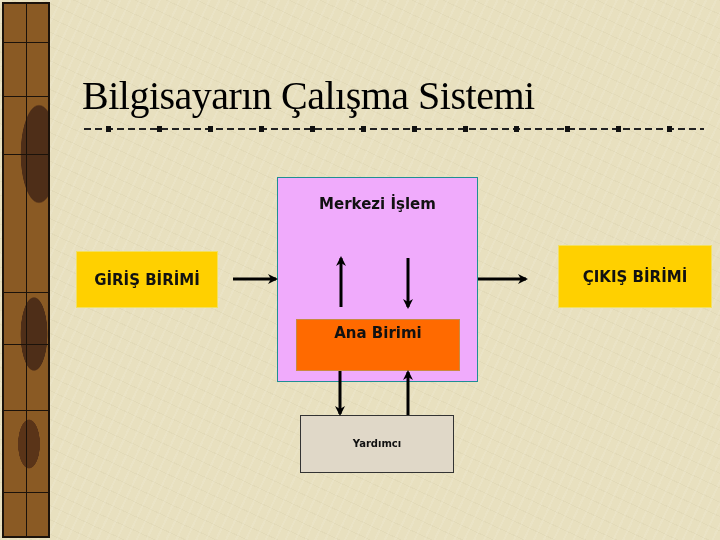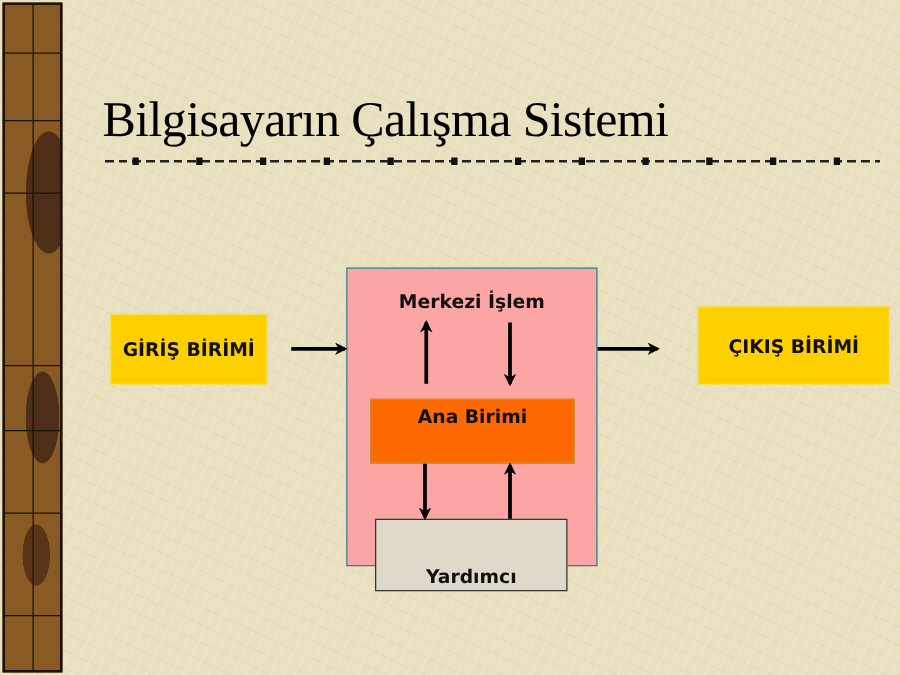--- a/index.html
+++ b/index.html
@@ -18,31 +18,31 @@
     border:2px solid #1b120a;box-sizing:border-box;}
   .sidebar .vline{position:absolute;left:22px;top:0;bottom:0;width:1px;background:#1b120a;}
   .sidebar .hline{position:absolute;left:0;right:0;height:1px;background:#1b120a;}
   .title{position:absolute;left:82px;top:72px;font-family:"Liberation Serif","DejaVu Serif",serif;
     font-size:40px;color:#000000;letter-spacing:-0.5px;white-space:nowrap;}
   .rule{position:absolute;left:84px;top:128px;width:620px;height:2px;
     background-image:repeating-linear-gradient(90deg,#222 0 7px,transparent 7px 11px);}
   .rule .dot{position:absolute;top:-2px;width:5px;height:6px;background:#111;}
   .box{position:absolute;box-sizing:border-box;display:flex;align-items:center;justify-content:center;
     text-align:center;font-weight:bold;color:#111;}
-  .cpu{left:277px;top:177px;width:201px;height:239px;background:#fca5a5;border:1px solid #1f8e93;
-    align-items:flex-start;margin-top:37px;}
+  .cpu{left:277px;top:177px;width:201px;height:205px;background:#f0abfc;border:1px solid #1f8e93;
+    align-items:flex-start;}
   .cpu .label{margin-top:12px;font-size:15px;line-height:28px;}
   .ram{left:296px;top:319px;width:164px;height:52px;background:#ff6a00;border:1px solid #c98a40;
     font-size:15px;line-height:30px;align-items:flex-start;}
   .ram .label{margin-top:-2px;}
   .yellow{background:#ffd000;border:1px solid #f2e060;font-size:15px;}
-  .giris{left:88px;top:251px;width:126px;height:57px;text-align:center;}
+  .giris{left:76px;top:251px;width:142px;height:57px;text-align:center;}
   .cikis{left:527px;top:245px;width:154px;height:63px;margin-left:31px;}
   .aux{left:300px;top:415px;width:154px;height:58px;background:#e0d8c8;border:1px solid #333;
-    font-size:15px;line-height:22px;align-items:flex-end;}
+    font-size:10px;line-height:22px;}
   svg.arrows{position:absolute;left:0;top:0;width:720px;height:540px;pointer-events:none;}
 </style>
 </head>
 <body>
 
 <div class="sidebar">
   <div class="vline"></div>
   <div class="hline" style="top:38px"></div>
   <div class="hline" style="top:92px"></div>
   <div class="hline" style="top:150px"></div>

